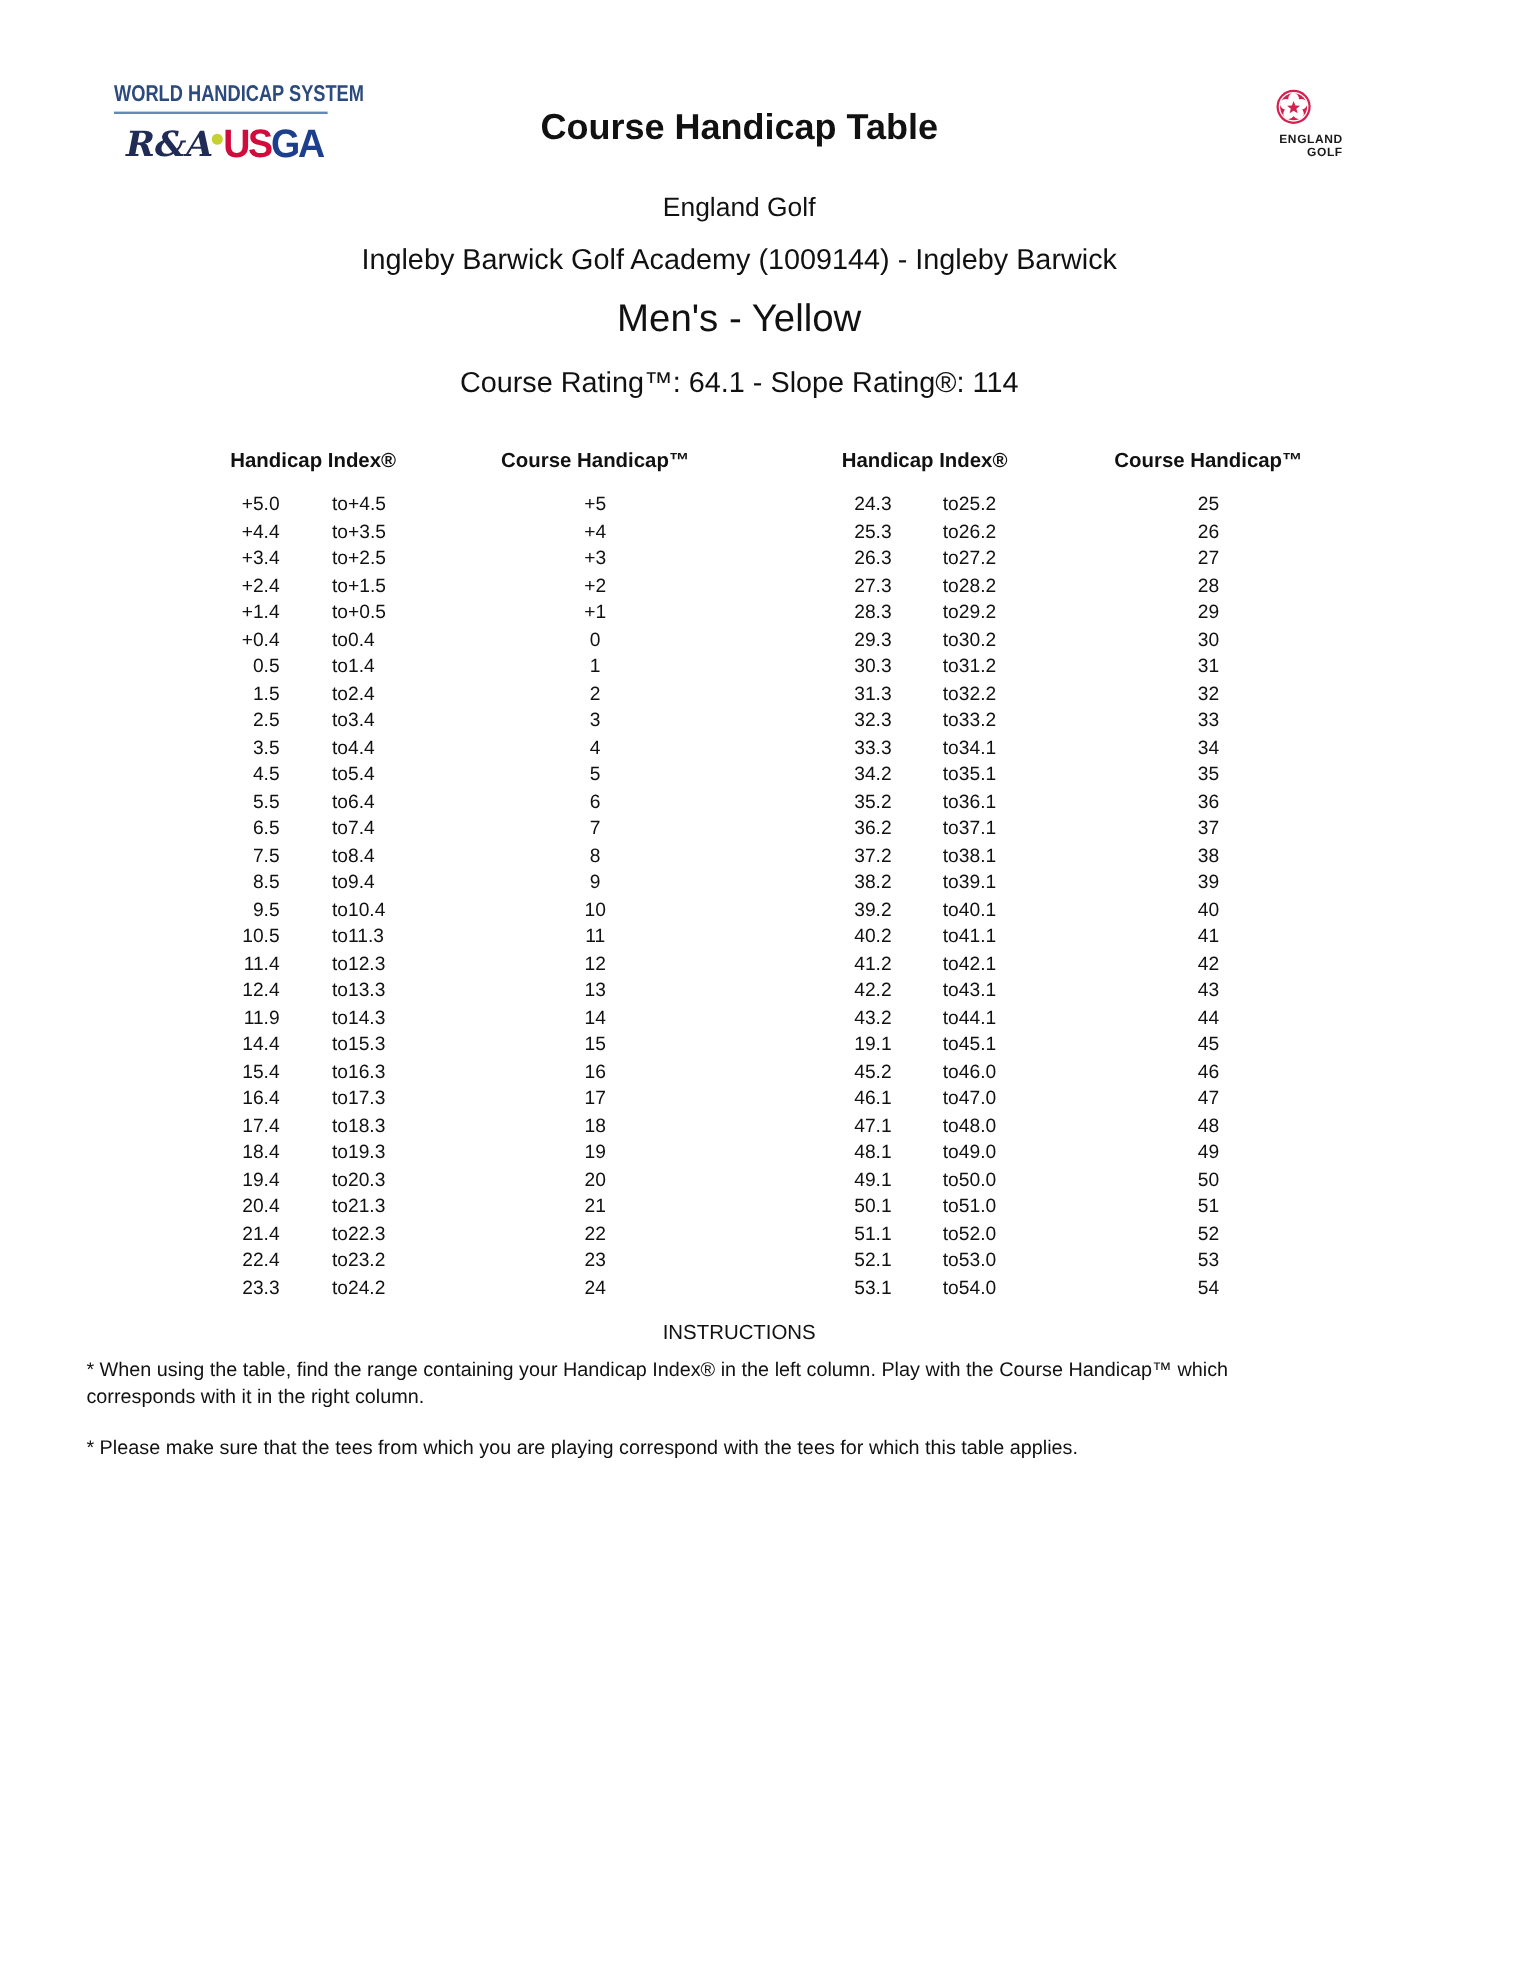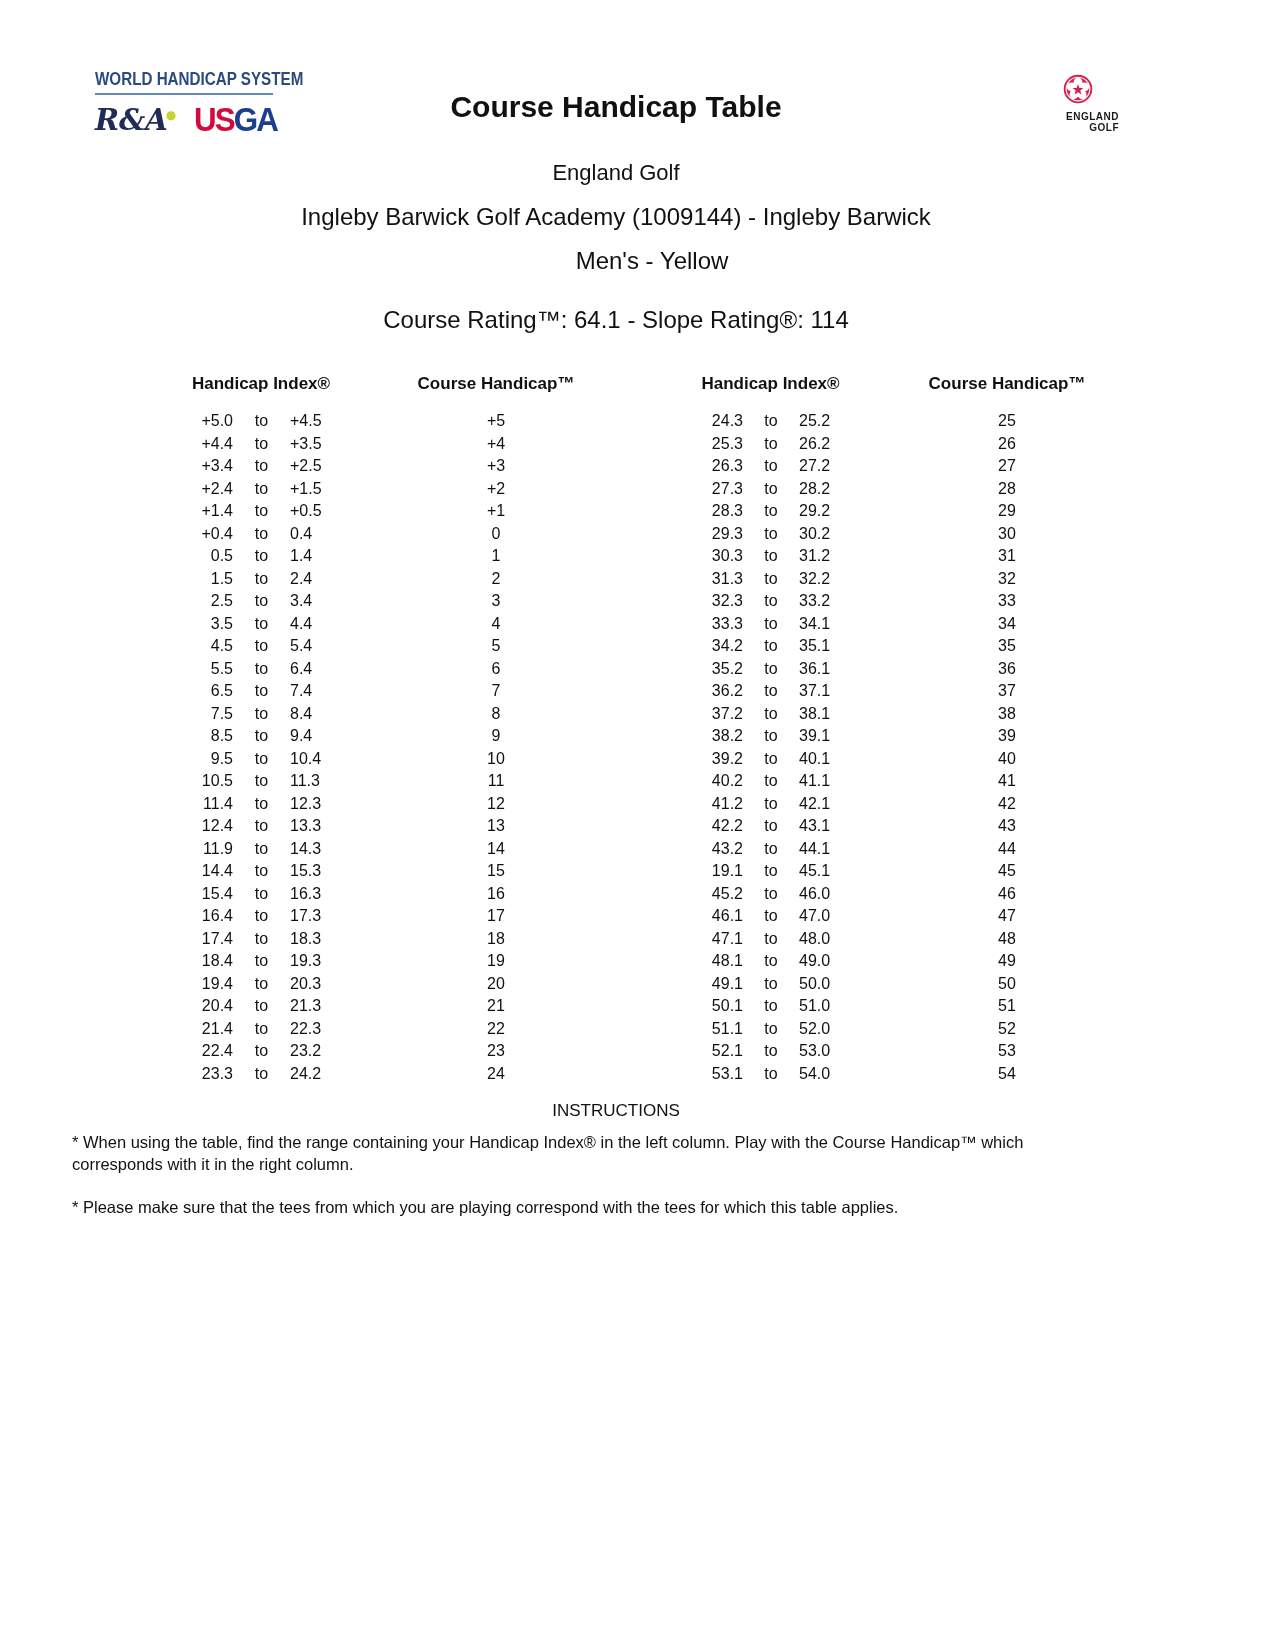--- a/index.html
+++ b/index.html
@@ -10,21 +10,21 @@
   }
   .abs { position:absolute; }
 
   
   #whs-logo { left:95px; top:68px; width:200px; }
   .whs-wordmark {
     color:#2b4a7d; font-weight:bold; font-size:19px; white-space:nowrap;
     transform:scaleX(0.80); transform-origin:left; letter-spacing:0;
   }
   .whs-rule { width:178px; height:2px; background:#6289b8; margin-top:3px; }
-  .whs-brands { display:flex; align-items:flex-end; gap:18px; margin-top:5px; }
+  .whs-brands { display:flex; align-items:flex-end; margin-top:5px; margin-left:10px; }
   .ra {
     font-family:"DejaVu Serif", serif; font-style:italic; font-weight:bold;
     font-size:29px; color:#202c55; line-height:30px; white-space:nowrap;
   }
   .ra-dot { color:#c5d230; font-size:12px; vertical-align:super; margin-left:-2px; }
   .usga {
     font-weight:bold; font-size:33px; line-height:30px; letter-spacing:-2px;
     transform:scaleX(0.95); transform-origin:left; white-space:nowrap;
   }
   .usga-us { color:#d30a3c; }
@@ -33,36 +33,36 @@
   
   #eg-logo { left:1037px; top:74px; width:82px; text-align:right; }
   #eg-logo svg { display:block; margin:0 auto; }
   .eg-text { margin-top:7px; font-weight:bold; font-size:10px; line-height:11px; letter-spacing:0.5px; color:#1a1a1a; }
 
   
   .centerline { left:0; width:1232px; text-align:center; }
   #doc-title { top:90px; font-size:30px; font-weight:bold; margin:0; }
   #org-line   { top:160px; font-size:22px; }
   #course-line{ top:203px; font-size:24px; }
-  #tee-line   { top:247px; font-size:24px;margin-left:36px; }
+  #tee-line   { top:247px; font-size:32px; }
   #rating-line{ top:306px; font-size:24px; }
 
   
   .tbl { position:absolute; top:374px; }
   #tbl-left  { left:130px; width:470px; }
   #tbl-right { left:640px; width:473px; }
   .tbl-head { display:grid; height:36px; font-size:17px; }
   #tbl-left  .tbl-head { grid-template-columns:262px 208px; }
   #tbl-right .tbl-head { grid-template-columns:261px 212px; }
   .th { text-align:center; white-space:nowrap;font-weight:bold; }
   .row { display:grid; height:22.5px; line-height:22.5px; font-size:16px; }
   #tbl-left  .row { grid-template-columns:103px 57px 102px 208px; }
   #tbl-right .row { grid-template-columns:103px 56px 102px 212px; }
   .c-low  { text-align:right; }
-  .c-sep  { text-align:center; }
+  .c-sep  { text-align:right; }
   .c-high { text-align:left; }
   .c-val  { text-align:center; }
 
   
   #instructions-heading { top:1101px; font-size:17px; }
   .note { position:absolute; left:72px; font-size:16.5px; line-height:21.5px; }
   #note1 { top:1132px; width:1022px; }
   #note2 { top:1197px; width:1120px; }
 </style>
 </head>

